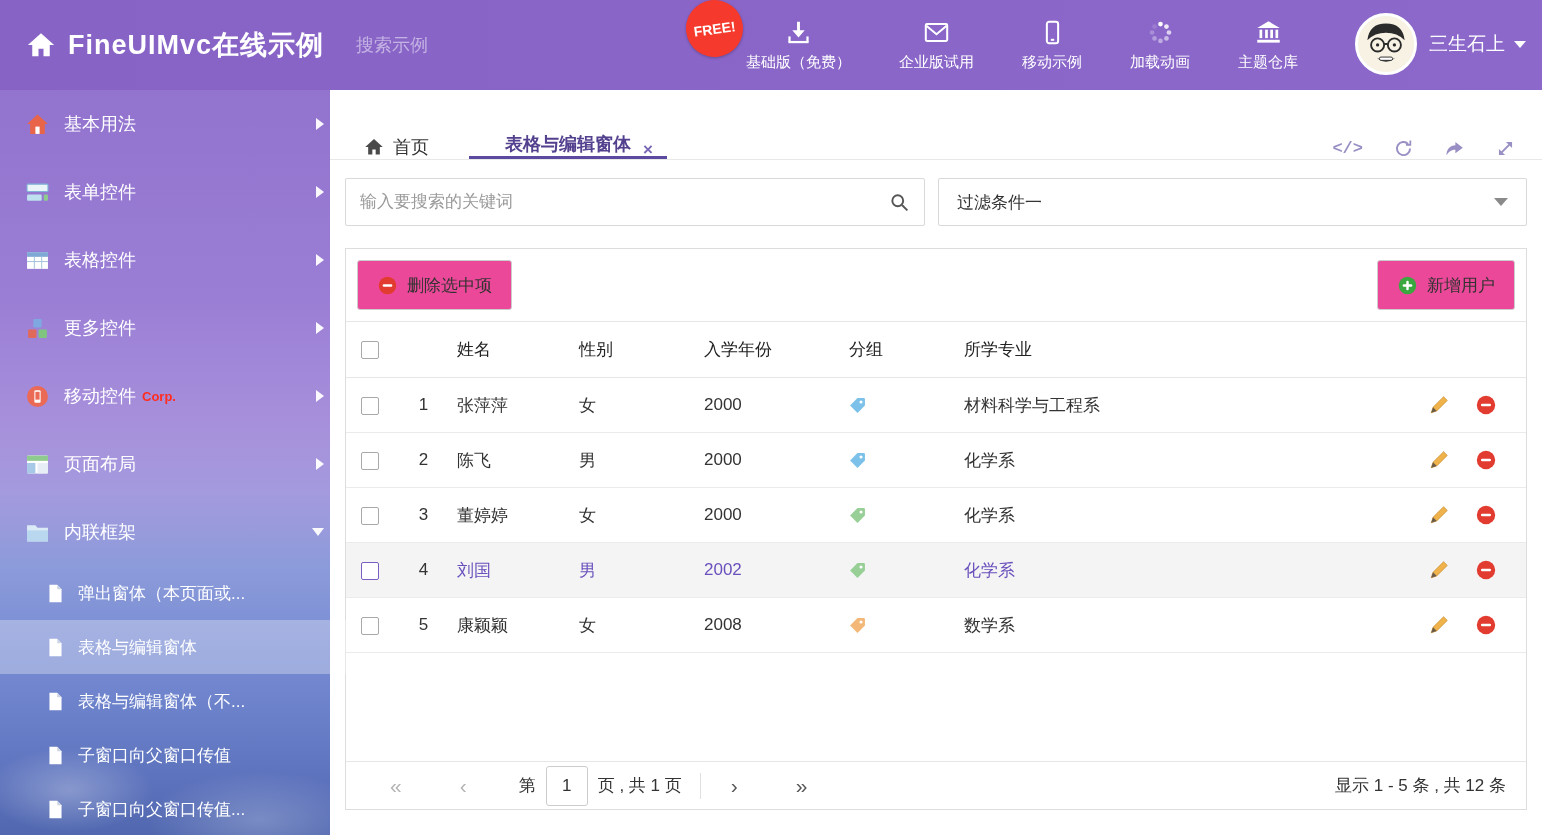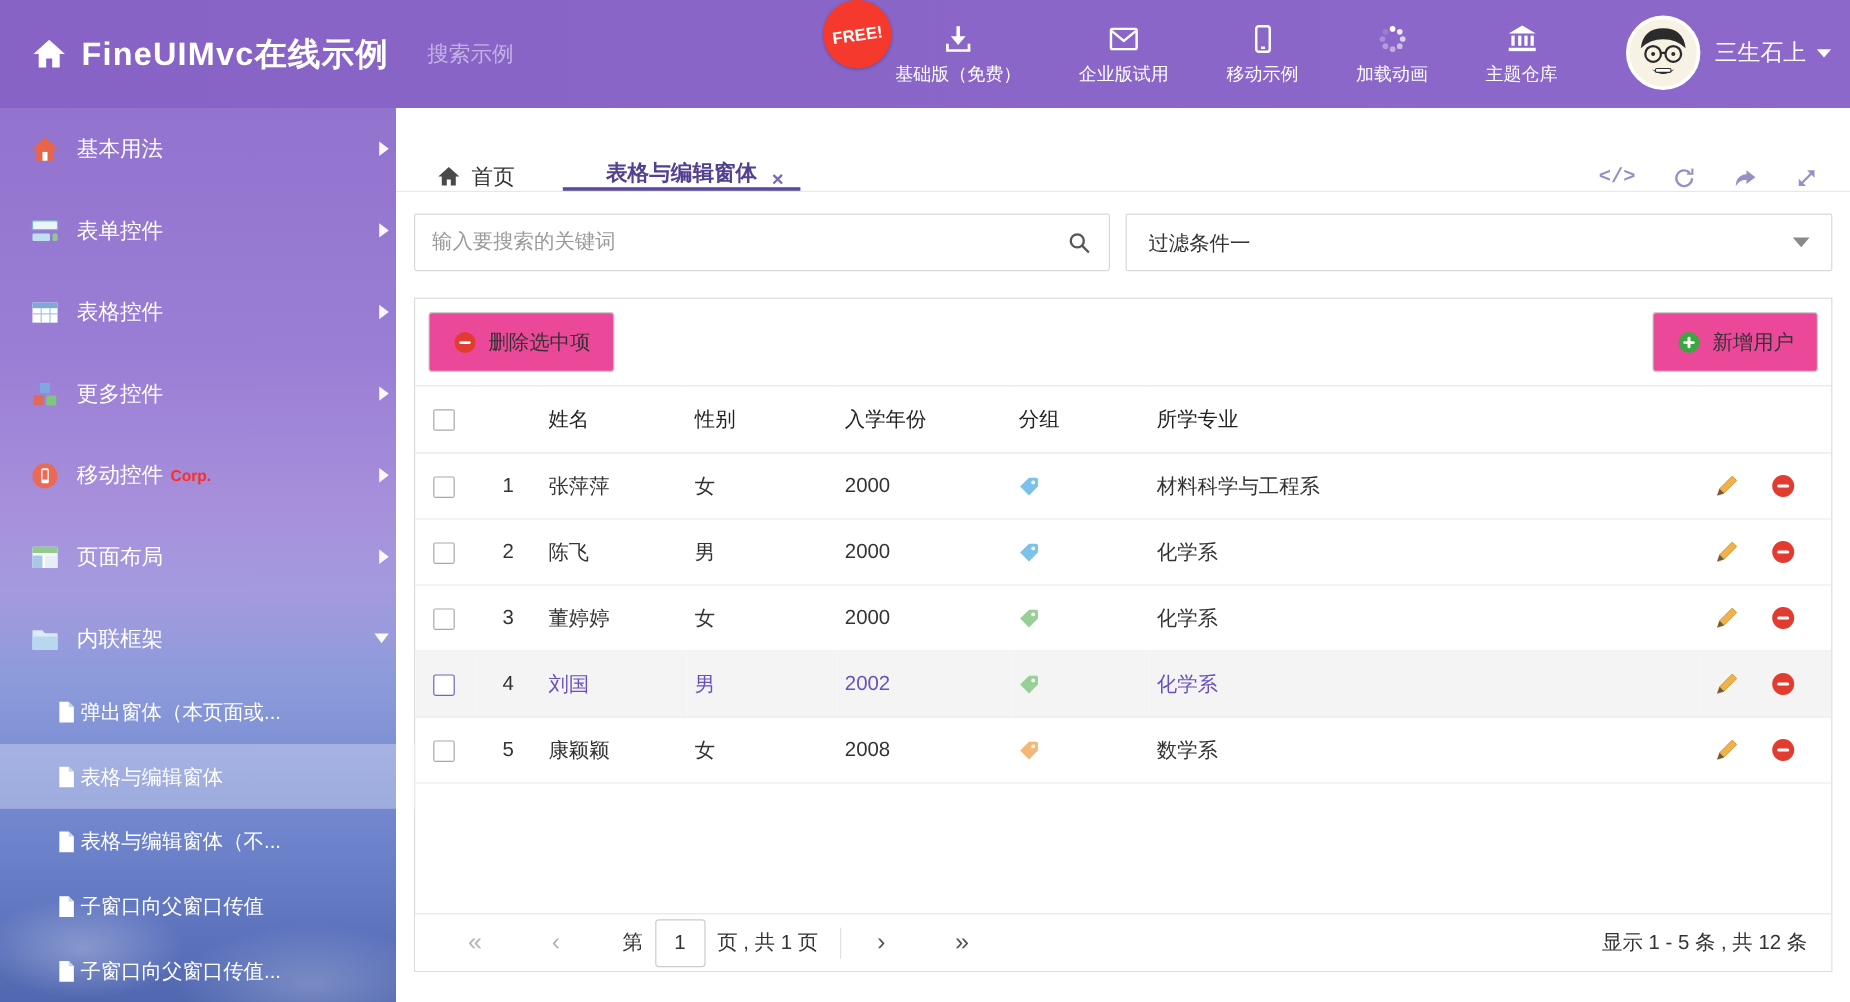--- a/index.html
+++ b/index.html
@@ -29,21 +29,21 @@
   .sidebar::after { content:""; position:absolute; left:0; right:0; bottom:0; height:300px;
     background:radial-gradient(120px 60px at 20% 85%, rgba(255,255,255,.28), transparent 70%),
                radial-gradient(160px 70px at 75% 95%, rgba(255,255,255,.22), transparent 70%);
     pointer-events:none; }
   .side-item { height:68px; display:flex; align-items:center; padding:0 22px 0 26px; color:#fff; font-size:18px; cursor:pointer; position:relative; z-index:2; }
   .side-item .icn { width:23px; height:23px; margin-right:15px; flex:0 0 auto; }
   .side-item .lbl { white-space:nowrap; }
   .side-badge { color:#ff2d20; font-size:13px; margin-left:6px; font-weight:bold; }
   .arrow-right { margin-left:auto; width:0; height:0; border-top:6px solid transparent; border-bottom:6px solid transparent; border-left:8px solid rgba(255,255,255,.95); }
   .arrow-exp { margin-left:auto; width:0; height:0; border-left:6px solid transparent; border-right:6px solid transparent; border-top:8px solid rgba(255,255,255,.95); }
-  .sub-item { height:54px; display:flex; align-items:center; gap:2px; padding-left:46px; color:#fff; font-size:17px; cursor:pointer; position:relative; z-index:2; }
+  .sub-item { height:54px; display:flex; align-items:center; gap:13px; padding-left:46px; color:#fff; font-size:17px; cursor:pointer; position:relative; z-index:2; }
   .sub-item .icn { width:19px; height:19px; flex:0 0 auto; }
   .sub-item.active { background:rgba(255,255,255,.3); }
 
   
   .main { position:absolute; top:90px; left:330px; right:0; bottom:0; background:#fff; }
   .tabbar { height:70px; border-bottom:1px solid #e8e8e8; display:flex; align-items:flex-end; padding-left:18px; position:relative; }
   .tab-home { display:flex; align-items:center; gap:9px; padding:0 16px; font-size:18px; color:#333; cursor:pointer; }
   .tab-home svg { width:20px; height:20px; }
   .tab-active { position:relative; margin-left:24px; padding:0 36px; display:flex; align-items:center; color:#53408f; font-weight:bold; font-size:18px; border-bottom:3px solid #5c49a0; cursor:pointer; }
   .tab-close { position:absolute; top:9px; right:14px; color:#7a67b5; font-size:17px; font-weight:bold; line-height:1; cursor:pointer; }

